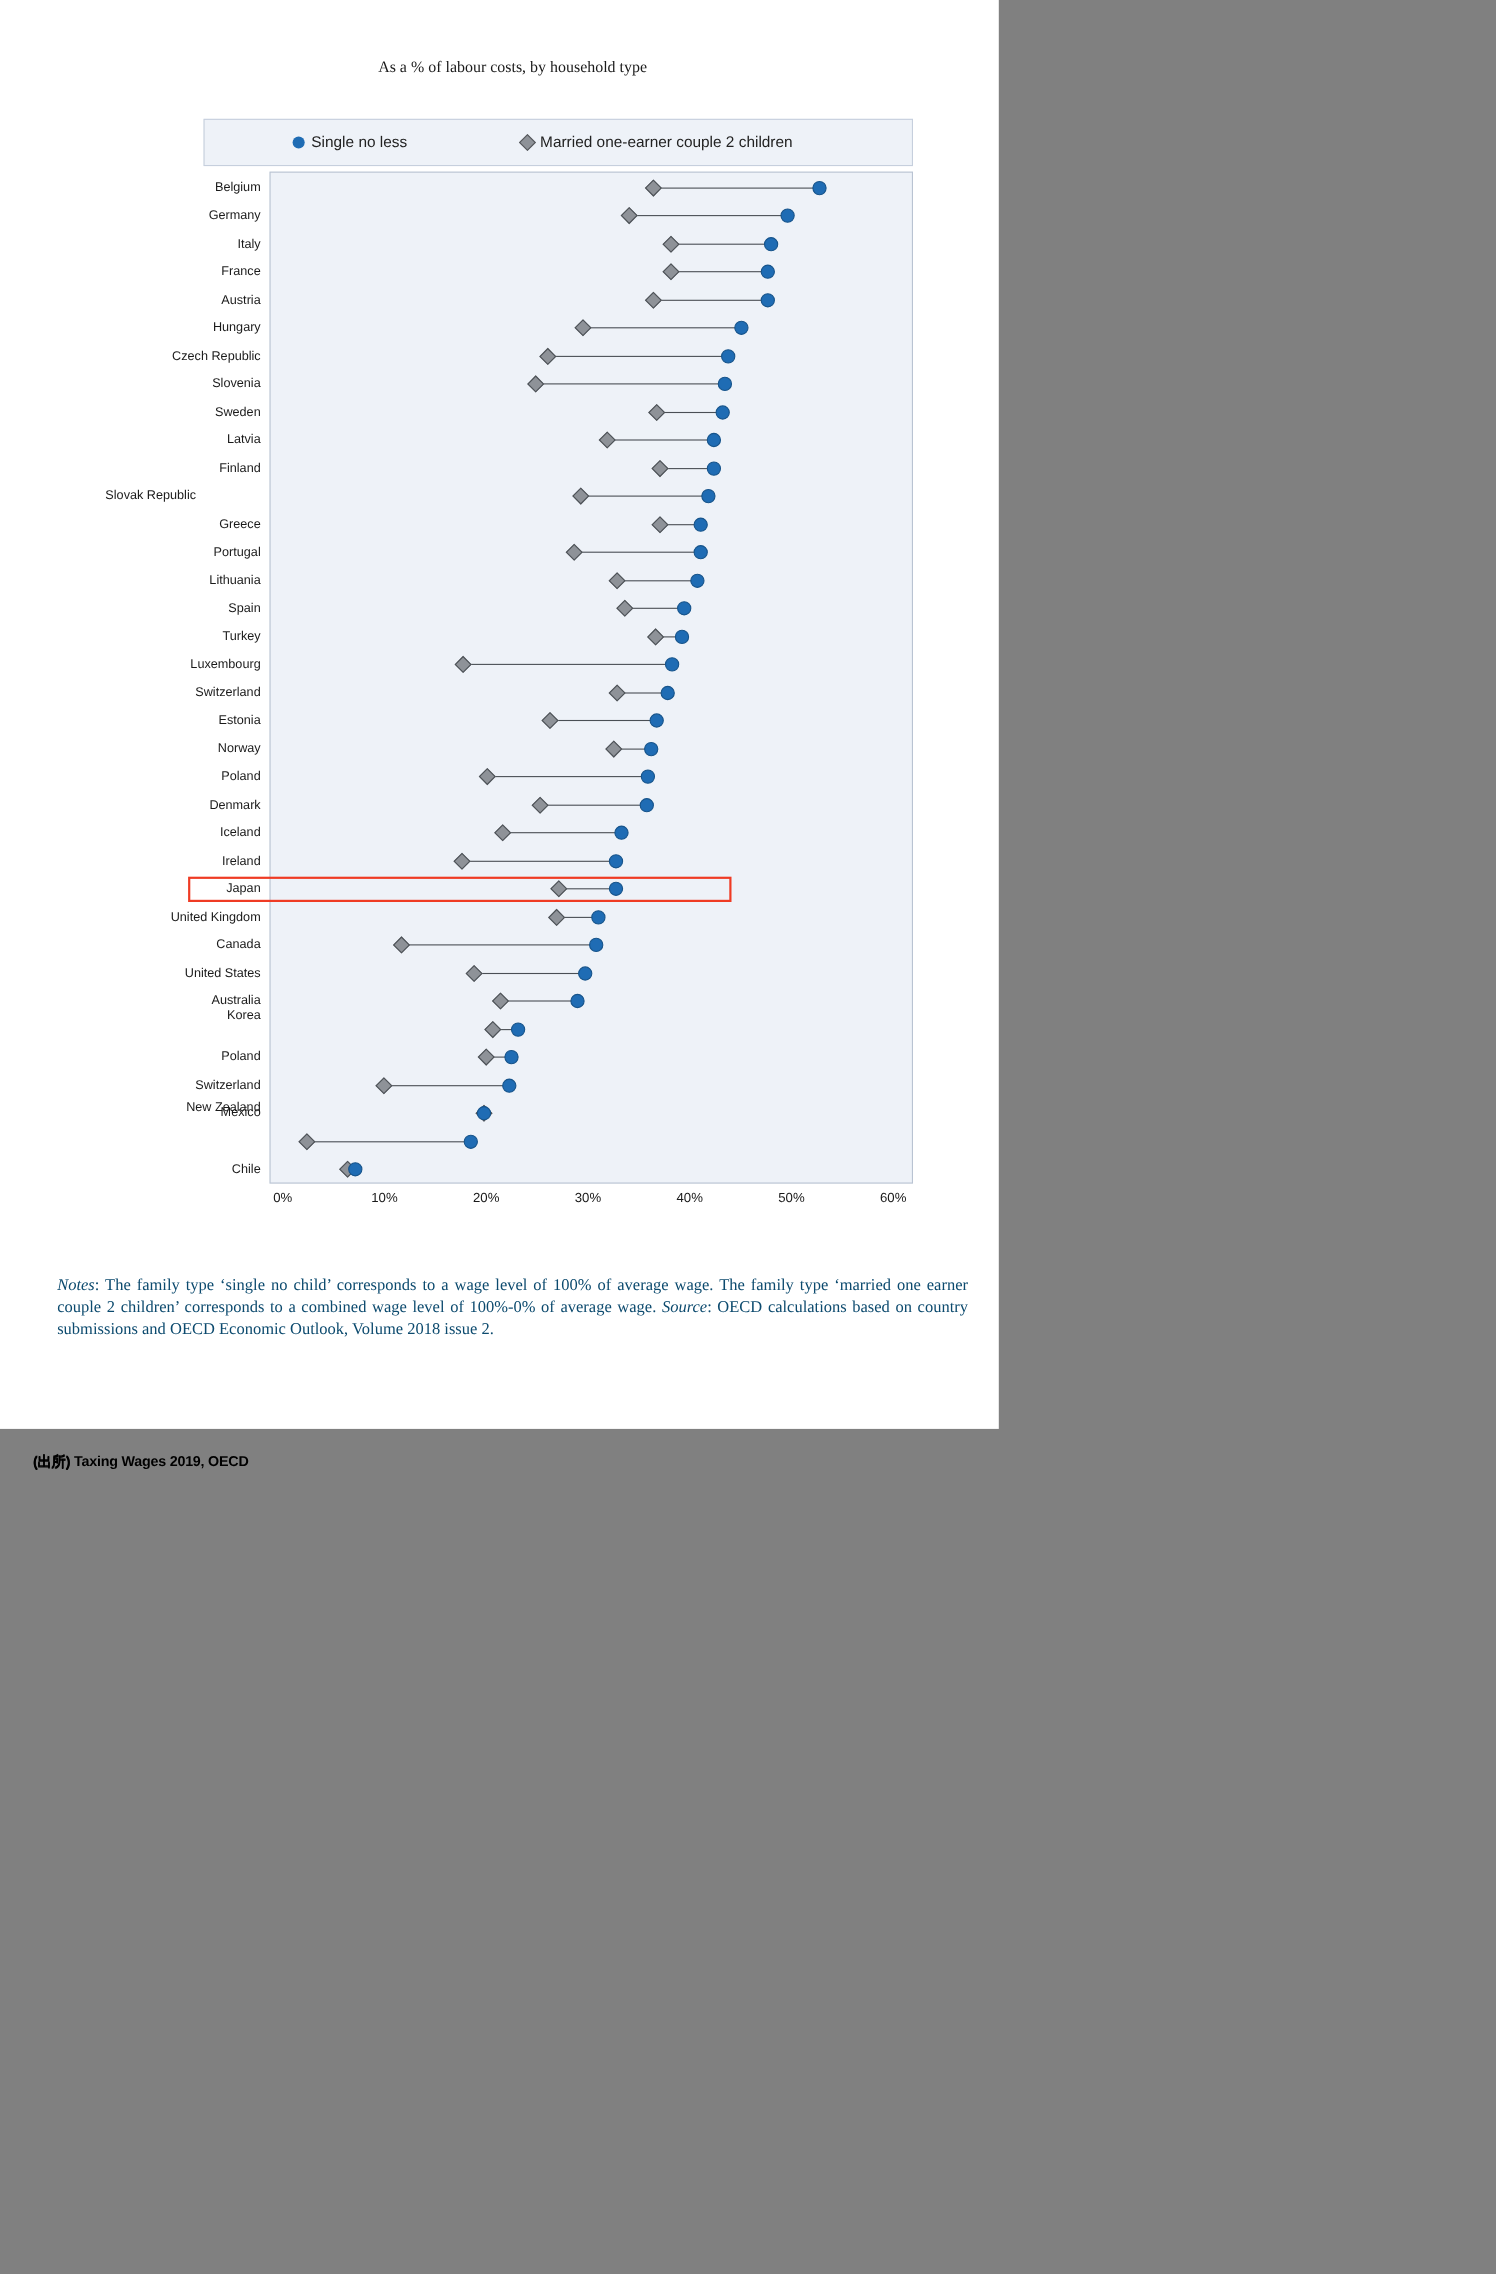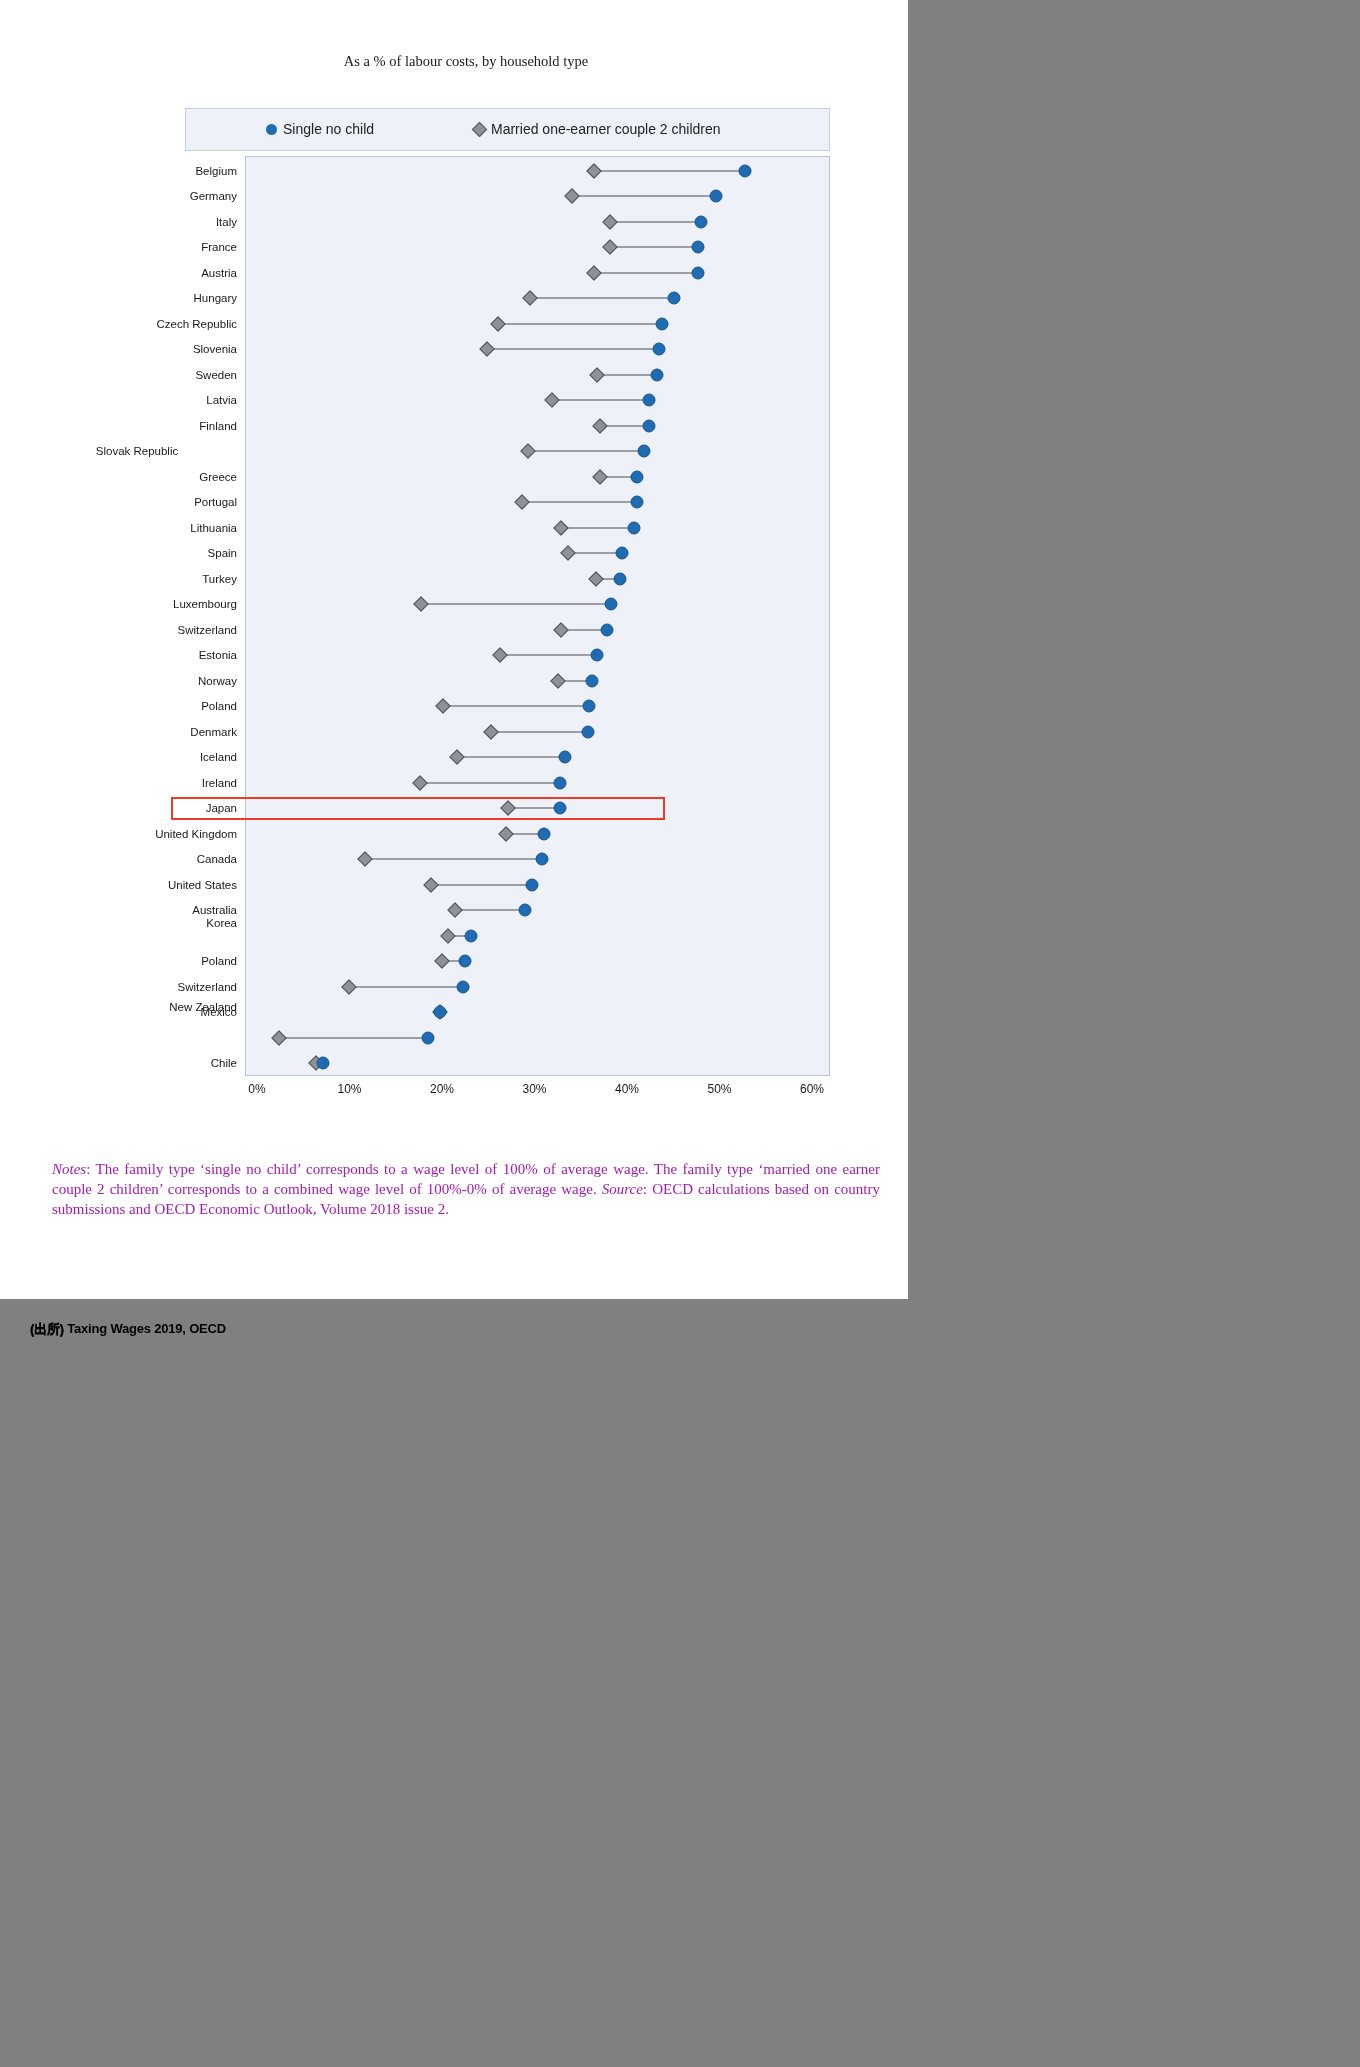--- a/index.html
+++ b/index.html
@@ -163,21 +163,21 @@
   }
   
   #notes {
     position: absolute;
     left: 52px;
     top: 1160px;
     width: 828px;
     font-family: "Liberation Serif", serif;
     font-size: 15px;
     line-height: 1.32;
-    color: #a21caf;
+    color: #0c4a6e;
     text-align: justify;
   }
   #notes .ital { font-style: italic; }
   #source-line {
     margin-top: 0;
   }
   #credit {
     position: absolute;
     left: 30px;
     top: 1320px;
@@ -197,21 +197,21 @@
 <body>
 
 <div id="page">
 
   <div id="figure-subtitle">As a % of labour costs, by household type</div>
 
   <div id="chart-wrap">
 
     <div id="legend-band">
       <div class="legend-item" id="legend-single">
-        <span class="legend-dot"></span><span>Single no child</span>
+        <span class="legend-dot"></span><span>Single no less</span>
       </div>
       <div class="legend-item" id="legend-married">
         <span class="legend-diamond"></span><span>Married one-earner couple 2 children</span>
       </div>
     </div>
 
     <div id="plot-box">
       <div id="plot-inner">
           <div class="row-label" style="top: 14px;">Belgium</div>
           <div class="conn" style="left: 347.775px; top: 14px; width: 151.7px;"></div>

